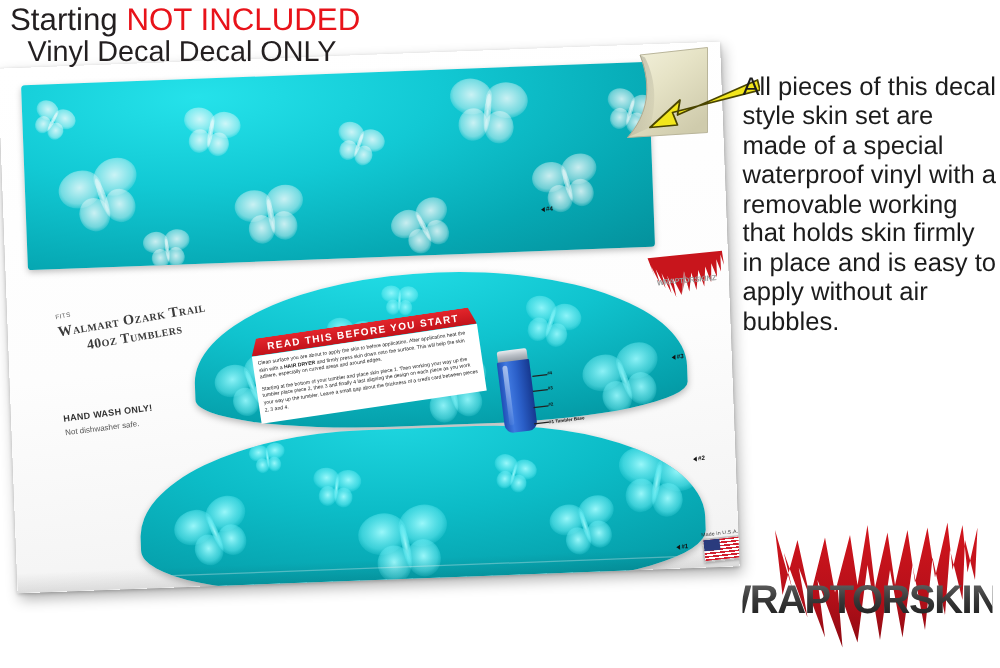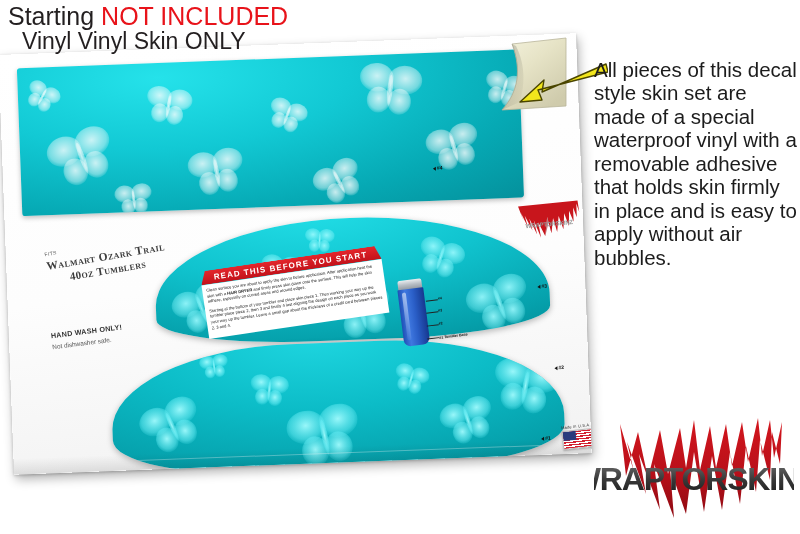--- a/index.html
+++ b/index.html
@@ -138,24 +138,24 @@
     transform:rotate(-3deg);}
   #logo-big{position:absolute;left:594px;top:418px;width:200px;height:106px;z-index:50;}
   .claw{fill:#c8151c;}
   .clawdark{fill:#8f0d12;}
 </style>
 </head>
 <body>
 
 <div id="header">
   <div class="l1"><span>Starting </span><span class="red">NOT INCLUDED</span></div>
-  <div class="l2">Vinyl Vinyl Skin ONLY</div>
+  <div class="l2">Vinyl Decal Decal ONLY</div>
 </div>
 
-<div id="annotation">All pieces of this decal style  skin set are made of a special waterproof vinyl with a removable adhesive that holds skin firmly in place and is easy to apply without air bubbles.</div>
+<div id="annotation">All pieces of this decal style  skin set are made of a special waterproof vinyl with a removable working that holds skin firmly in place and is easy to apply without air bubbles.</div>
 
 <svg id="arrow" viewBox="0 0 100 48">
   <polygon points="98,4 34,32 36,20 12,42 34,40 30,30 100,12" fill="#f2e61c" stroke="#4a4500" stroke-width="1.4" stroke-linejoin="round"></polygon>
 </svg>
 
 <div id="sheet">
 
   <div class="piece" id="piece4">
     <svg width="502" height="148" viewBox="0 0 502 148">
       <defs>

